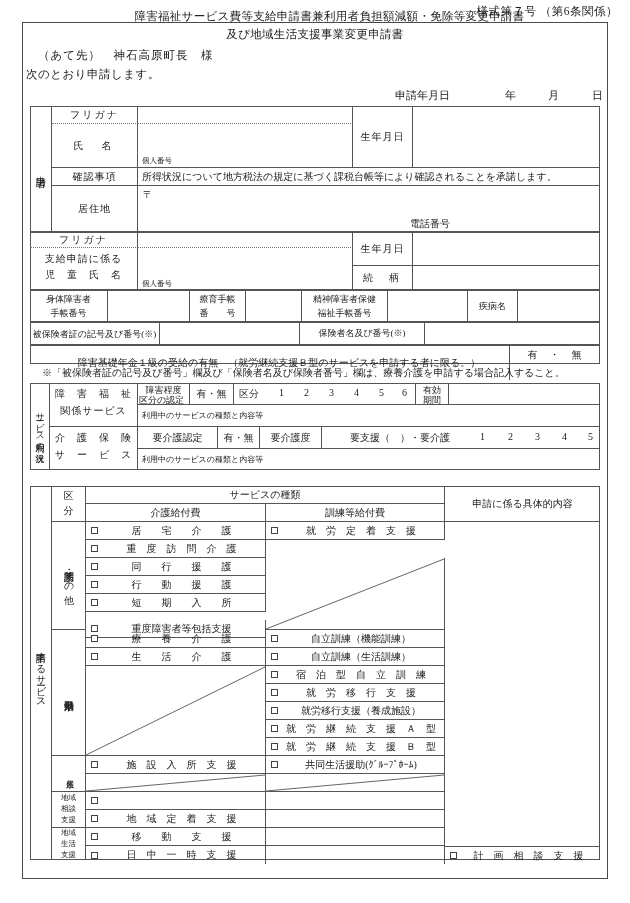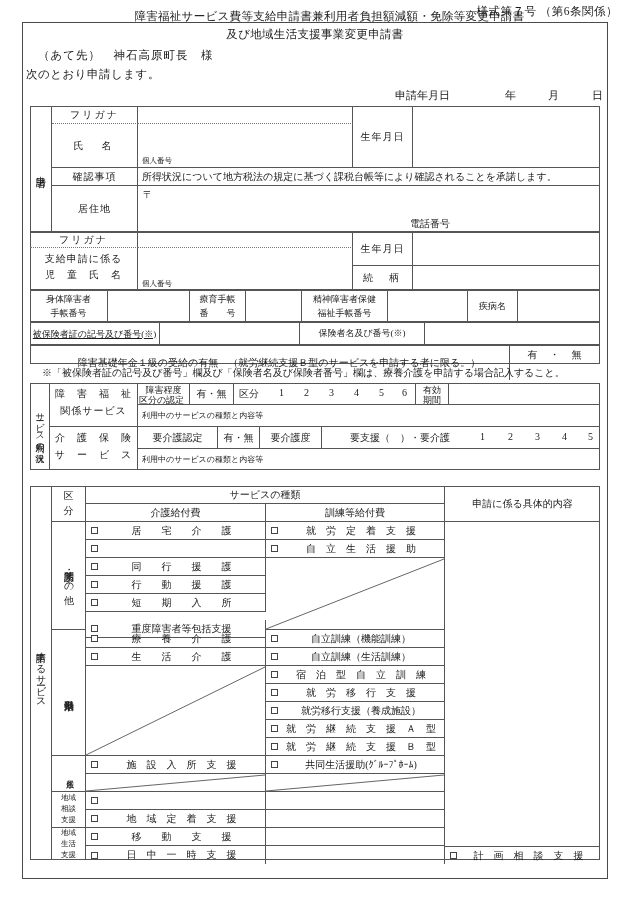--- a/index.html
+++ b/index.html
@@ -159,21 +159,21 @@
   <div class="bx nb br" style="left:246px;top:290px;width:56px;height:32px;"></div>
   <div class="bx nb br" style="left:302px;top:290px;width:86px;height:32px;">
     <div class="c f9" style="position:absolute;left:0;right:0;top:3px;">精神障害者保健</div>
     <div class="c f9" style="position:absolute;left:0;right:0;top:17px;">福祉手帳番号</div>
   </div>
   <div class="bx nb br" style="left:388px;top:290px;width:80px;height:32px;"></div>
   <div class="bx nb br c f9" style="left:468px;top:290px;width:50px;height:32px;">疾病名</div>
   <div class="bx nb" style="left:518px;top:290px;width:82px;height:32px;"></div>
 
   <div class="bx" style="left:30px;top:322px;width:570px;height:23px;"></div>
-  <div class="bx nb br c f9" style="left:30px;top:322px;width:130px;height:24px;text-decoration:underline;">被保険者証の記号及び番号(※)</div>
+  <div class="bx nb br c f9" style="left:30px;top:322px;width:130px;height:24px;">被保険者証の記号及び番号(※)</div>
   <div class="bx nb br" style="left:160px;top:322px;width:140px;height:23px;"></div>
   <div class="bx nb br c f9" style="left:300px;top:322px;width:125px;height:23px;">保険者名及び番号(※)</div>
   <div class="bx nb" style="left:425px;top:322px;width:175px;height:23px;"></div>
 
   <div class="bx" style="left:30px;top:345px;width:570px;height:19px;"></div>
   <div class="bx nb br c f10" style="left:30px;top:345px;width:480px;height:35px;padding-left:19px;">障害基礎年金１級の受給の有無　（就労継続支援Ｂ型のサービスを申請する者に限る。）</div>
   <div class="bx nb c f10 sp1" style="left:510px;top:345px;width:90px;height:19px;">有　・　無</div>
 
   <div class="note" style="left:42px;top:366px;">※「被保険者証の記号及び番号」欄及び「保険者名及び保険者番号」欄は、療養介護を申請する場合記入すること。</div>
 
@@ -268,20 +268,21 @@
     <div class="c f75" style="position:absolute;left:0;right:0;top:11px;">生活</div>
     <div class="c f75" style="position:absolute;left:0;right:0;top:22px;">支援</div>
   </div>
 
   <div class="bx nb br bb ckrow" style="left:86px;top:522px;width:180px;height:18px;">
     <span class="ck"></span>
     <span class="cktxt">居　　宅　　介　　護</span>
   </div>
   <div class="bx nb br bb ckrow" style="left:86px;top:540px;width:180px;height:18px;">
     <span class="ck"></span>
+    <span class="cktxt">重　度　訪　問　介　護</span>
   </div>
   <div class="bx nb br bb ckrow" style="left:86px;top:558px;width:180px;height:18px;">
     <span class="ck"></span>
     <span class="cktxt">同　　行　　援　　護</span>
   </div>
   <div class="bx nb br bb ckrow" style="left:86px;top:576px;width:180px;height:18px;">
     <span class="ck"></span>
     <span class="cktxt">行　　動　　援　　護</span>
   </div>
   <div class="bx nb br bb ckrow" style="left:86px;top:594px;width:180px;height:18px;">
@@ -332,24 +333,20 @@
   </div>
   <div class="bx nb br ckrow" style="left:86px;top:846px;width:180px;height:18px;">
     <span class="ck"></span>
     <span class="cktxt">日　中　一　時　支　援</span>
   </div>
 
   <div class="bx nb br bb ckrow" style="left:266px;top:522px;width:179px;height:18px;">
     <span class="ck"></span>
     <span class="cktxt">就　労　定　着　支　援</span>
   </div>
-  <div class="bx nb br bb ckrow" style="left:266px;top:540px;width:179px;height:18px;">
-    <span class="ck"></span>
-    <span class="cktxt">自　立　生　活　援　助</span>
-  </div>
 
   <div class="bx nb br bb" style="left:266px;top:558px;width:179px;height:72px;">
     <svg class="diag" width="179" height="72" viewBox="0 0 179 72">
       <line x1="0" y1="71" x2="178" y2="1"></line>
     </svg>
   </div>
 
   <div class="bx nb br bb ckrow" style="left:266px;top:630px;width:179px;height:18px;">
     <span class="ck"></span>
     <span class="cktxt">自立訓練（機能訓練）</span>

